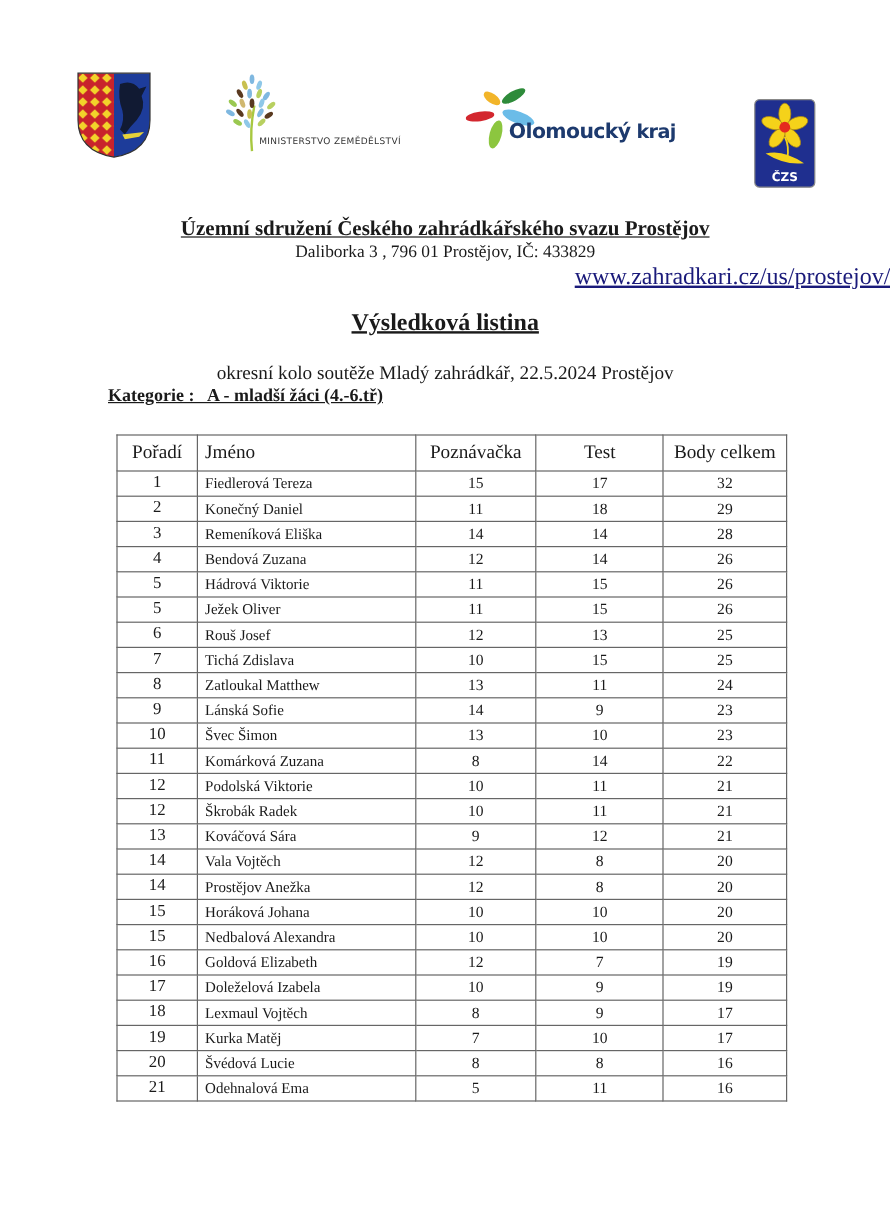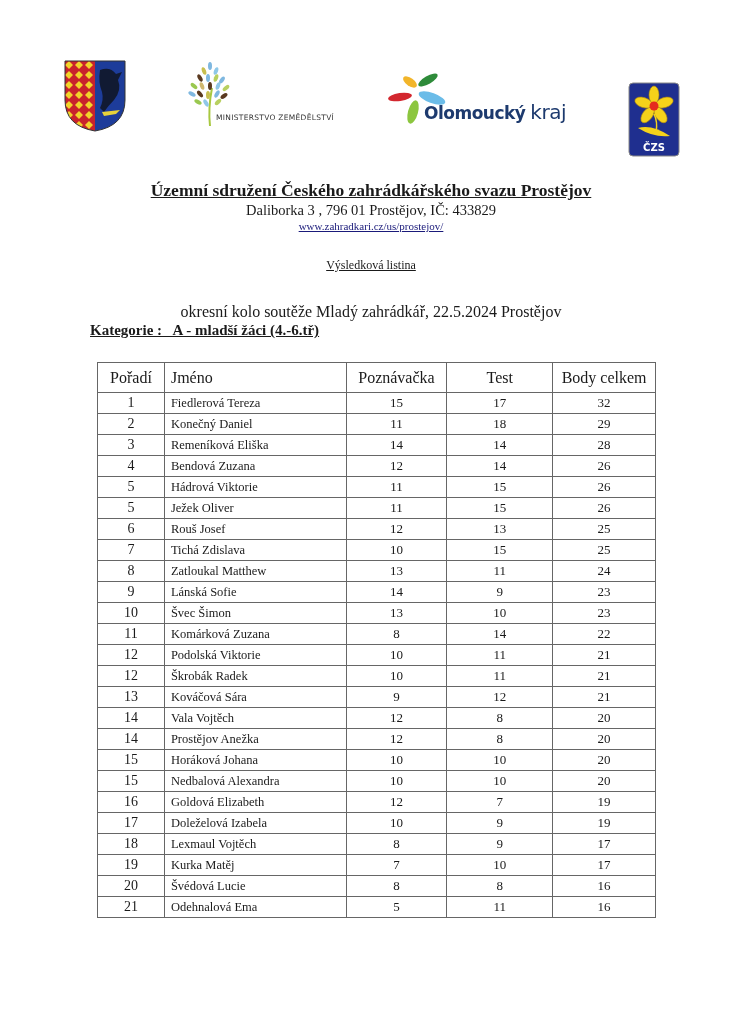--- a/index.html
+++ b/index.html
@@ -8,28 +8,28 @@
   .logo { position:absolute; }
   #logo-coat { left:64px; top:60px; width:62px; height:72px; }
   #logo-mze { left:180px; top:58px; width:160px; height:74px; }
   #logo-olk { left:388px; top:70px; width:172px; height:58px; }
   #logo-czs { left:628px; top:61px; width:53px; height:75px;margin-top:21px; }
   .mze-text { position:absolute; left:36px; top:55px; font-family:"DejaVu Sans",sans-serif;
               font-size:7.5px; letter-spacing:0.3px; color:#333; white-space:nowrap; }
   .olk-text { position:absolute; left:36px; top:30px; font-family:"DejaVu Sans",sans-serif;
               font-size:17px; color:#1d3a6e; white-space:nowrap; letter-spacing:-0.5px; }
   .olk-text b { font-weight:bold; }
-  .olk-text span.k { font-weight:normal; font-size:20px; }
+  .olk-text span.k { font-weight:bold; font-size:16px; }
   .hdr { position:absolute; left:0; width:742px; text-align:center; white-space:nowrap; }
   #org-title { top:180px; font-size:17.5px; font-weight:bold; }
   #org-title span { text-decoration:underline; }
   #org-address { top:202px; font-size:14.5px; }
-  #org-web { top:220px; font-size:11px; }
+  #org-web { top:220px; font-size:20px;text-align:right; }
   #org-web a { color:#1a1a7a; text-decoration:underline; }
-  #doc-title { top:258px; font-size:12px; font-weight:normal; }
+  #doc-title { top:258px; font-size:20px; font-weight:bold; }
   #doc-title span { text-decoration:underline; }
   #doc-subtitle { top:279px; font-size:16px; font-weight:normal;margin-top:24px; }
   #category { position:absolute; left:90px; top:322px; font-size:15px; font-weight:bold;
               text-decoration:underline; white-space:pre; }
   table#results { position:absolute; left:97px; top:362px; width:559px;
                   border-collapse:collapse; font-size:12.5px; }
   #results th, #results td { border:1.5px solid #666; padding:0; height:20px; }
   #results th { height:29px; font-size:16px; font-weight:normal; }
   #results col.c-rank { width:67px; } #results col.c-name { width:182px; }
   #results col.c-poz { width:101px; } #results col.c-test { width:106px; }

